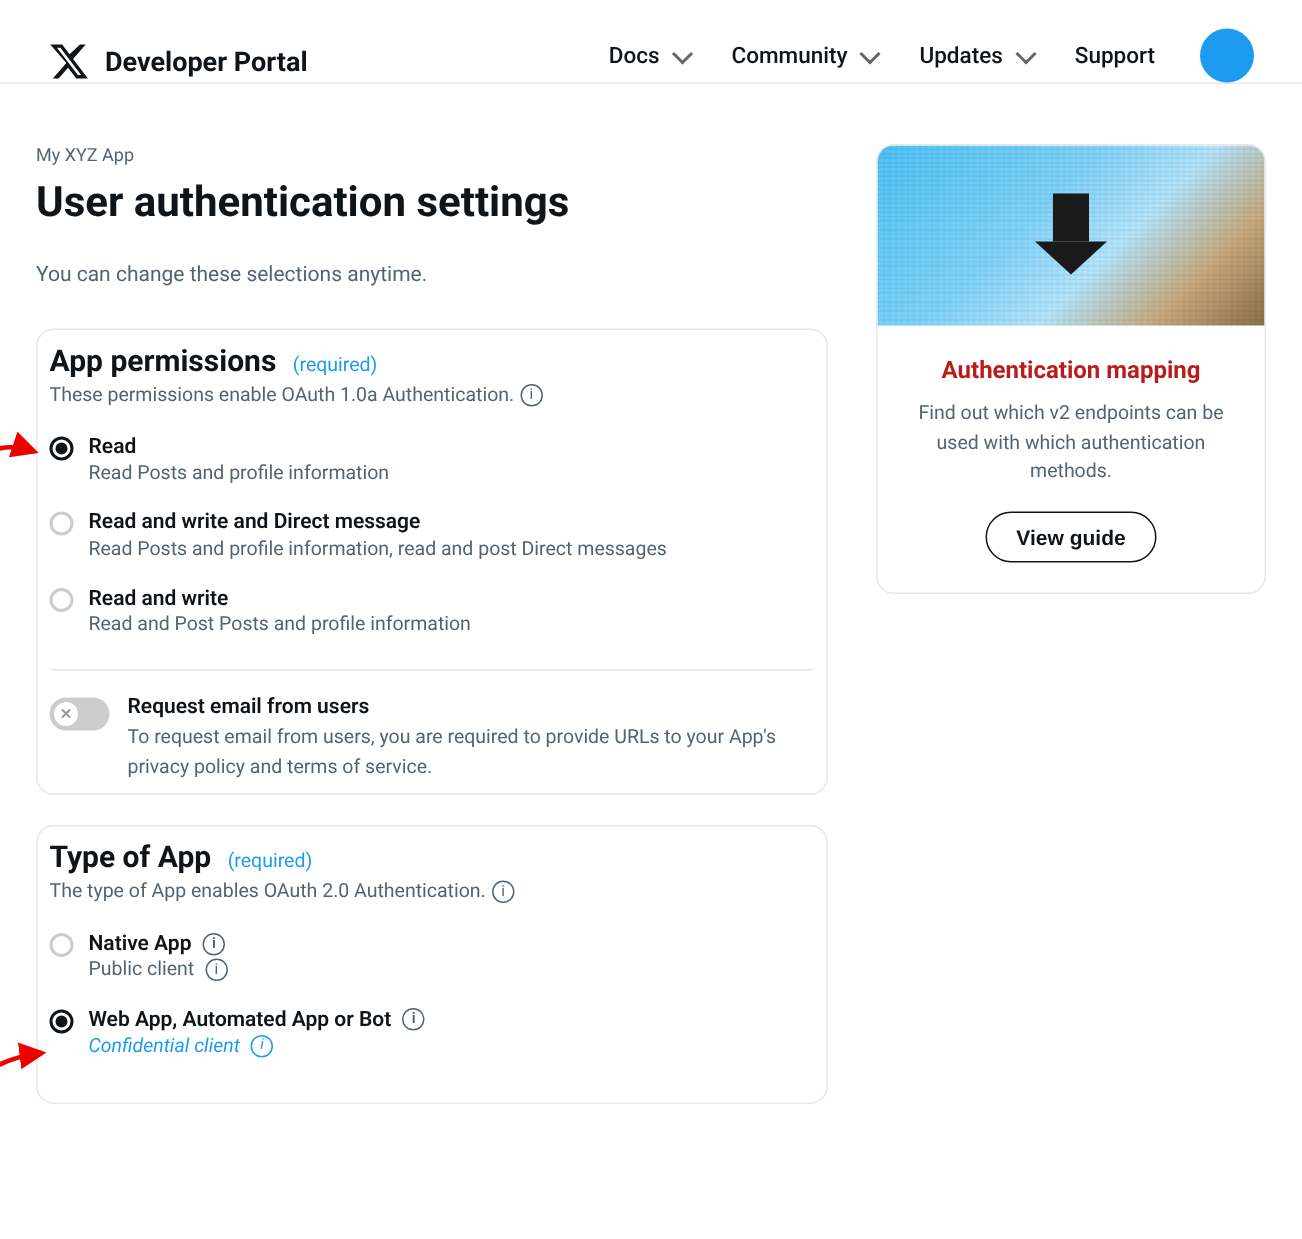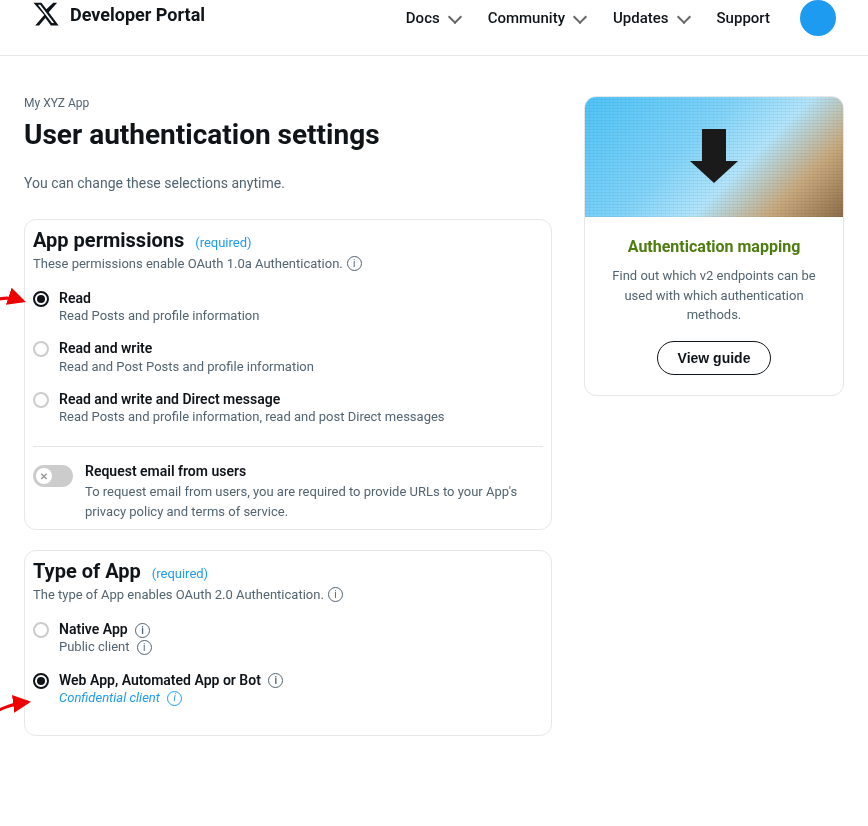--- a/index.html
+++ b/index.html
@@ -6,21 +6,21 @@
     body {
       font-family: -apple-system, BlinkMacSystemFont, 'Segoe UI', Roboto, sans-serif;
       background: #fff;
       color: #0f1419;
       font-size: 14px;
     }
 
     
     .navbar {
       display: flex;
-      align-items: flex-start;
+      align-items: flex-end;
       padding: 0 32px;
       height: 56px;
       border-bottom: 1px solid #e7e7e7;
       background: #fff;
     }
     .navbar-logo {
       display: flex;
       align-items: center;
       gap: 10px;
       margin-right: auto;
@@ -284,21 +284,21 @@
         transparent 4px
       );
     }
     .sidebar-card-body {
       padding: 20px;
       text-align: center;
     }
     .sidebar-card-title {
       font-size: 16px;
       font-weight: 700;
-      color: #4d7c0f;
+      color: #b91c1c;
       margin-bottom: 10px;
     }
     .sidebar-card-desc {
       font-size: 13px;
       color: #536471;
       line-height: 1.5;
       margin-bottom: 16px;
     }
     .view-guide-btn {
       display: inline-block;
@@ -385,30 +385,30 @@
             <div class="radio-label-group">
               <div class="radio-label">Read</div>
               <div class="radio-sublabel">Read Posts and profile information</div>
             </div>
           </div>
         </div>
 
         <div class="radio-option">
           <div class="radio-input"></div>
           <div class="radio-label-group">
-            <div class="radio-label">Read and write</div>
-            <div class="radio-sublabel">Read and Post Posts and profile information</div>
+            <div class="radio-label">Read and write and Direct message</div>
+            <div class="radio-sublabel">Read Posts and profile information, read and post Direct messages</div>
           </div>
         </div>
 
         <div class="radio-option">
           <div class="radio-input"></div>
           <div class="radio-label-group">
-            <div class="radio-label">Read and write and Direct message</div>
-            <div class="radio-sublabel">Read Posts and profile information, read and post Direct messages</div>
+            <div class="radio-label">Read and write</div>
+            <div class="radio-sublabel">Read and Post Posts and profile information</div>
           </div>
         </div>
       </div>
 
       <div class="toggle-row">
         <div class="toggle-switch">
           <div class="toggle-knob">
             <span class="toggle-x">✕</span>
           </div>
         </div>

